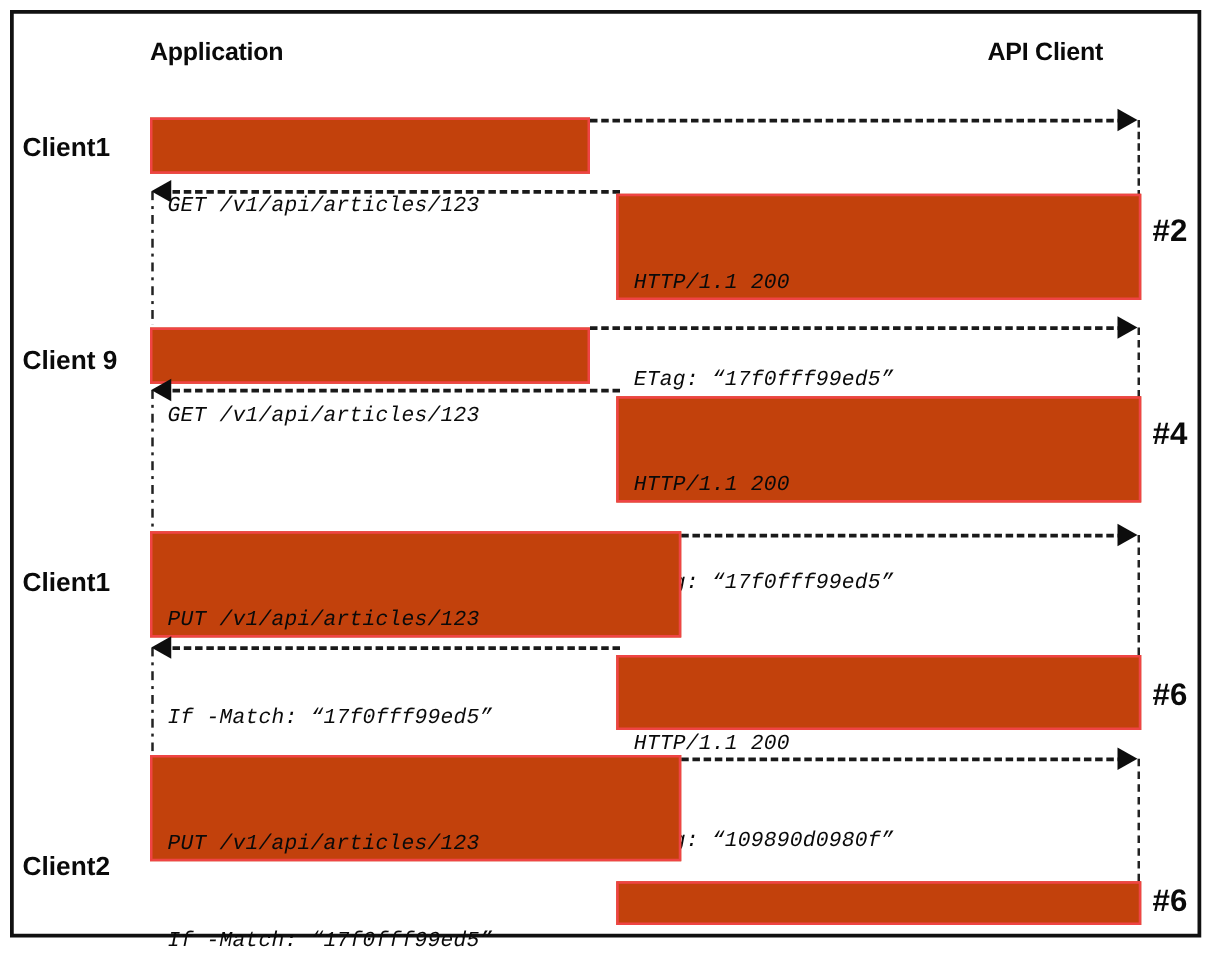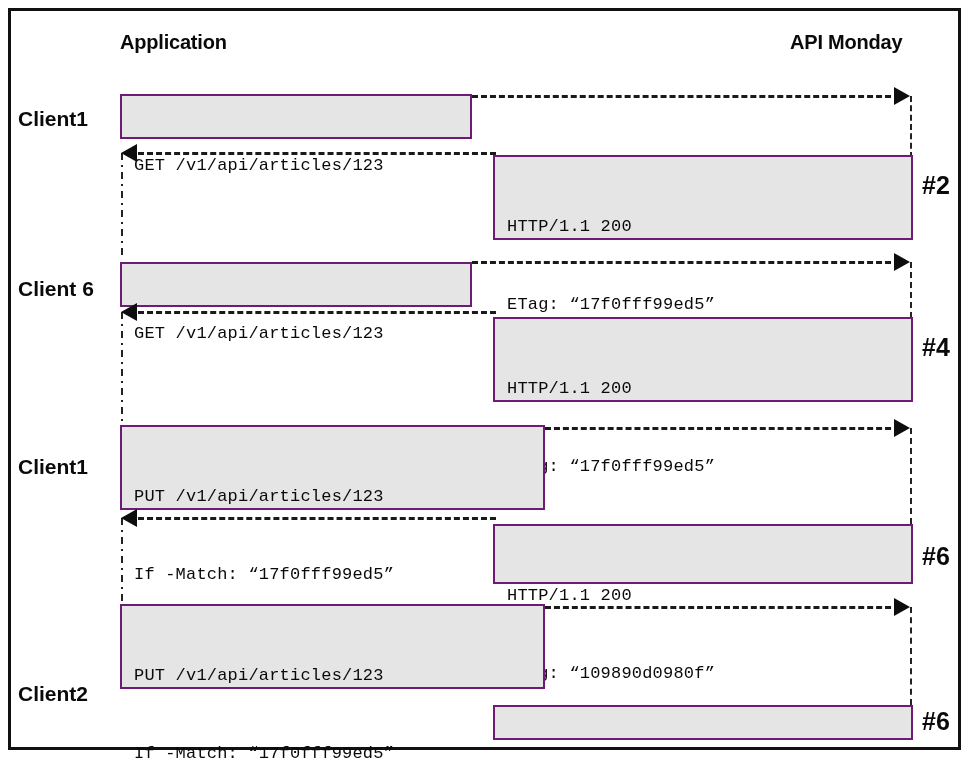--- a/index.html
+++ b/index.html
@@ -94,30 +94,31 @@
   }
   .arrow-head.left {
     border-top: 9px solid transparent;
     border-bottom: 9px solid transparent;
     border-right: 16px solid #0d0d0d;
   }
 
   
   .msg-box {
     position: absolute;
-    background: #e5e5e5;
-    border: 2px solid #701a75;
+    background: #c2410c;
+    border: 2px solid #ef4444;
     box-sizing: border-box;
     font-family: "Liberation Mono", monospace;
     font-size: 17px;
     line-height: 26px;
     color: #0a0a0a;
     padding: 5px 10px 6px 12px;
     white-space: pre;
     letter-spacing: 0.2px;
+    font-style: italic;
   }
   .msg-box .line { display: block; }
 
   
   .step-num {
     position: absolute;
     left: 922px;
     font-family: "Liberation Sans", sans-serif;
     font-weight: bold;
     font-size: 25px;
@@ -126,21 +127,21 @@
   }
 </style>
 </head>
 <body>
 
 <div id="canvas">
 
   <div id="frame"></div>
 
   <div class="col-header" id="hdr-application">Application</div>
-  <div class="col-header" id="hdr-api-service">API Monday</div>
+  <div class="col-header" id="hdr-api-service">API Client</div>
 
   <div class="lifeline-left dashdot" style="top:153px;height:107px;"></div>
   <div class="lifeline-left dashdot" style="top:312px;height:112px;"></div>
   <div class="lifeline-left dashdot" style="top:518px;height:83px;"></div>
 
   <div class="lifeline-right" style="top:96px;height:62px;"></div>
   <div class="lifeline-right" style="top:262px;height:56px;"></div>
   <div class="lifeline-right" style="top:428px;height:96px;"></div>
   <div class="lifeline-right" style="top:607px;height:98px;"></div>
 
@@ -156,21 +157,21 @@
   <div class="arrow-line" style="left:138px;top:152px;width:358px;"></div>
   <div class="arrow-head left" style="left:121px;top:144px;"></div>
 
   <div class="msg-box" style="left:493px;top:155px;width:420px;height:85px;">
     <span class="line">HTTP/1.1 200</span>
     <span class="line">ETag: “17f0fff99ed5”</span>
     <span class="line">{“title”: “Monday Headlines”}</span>
   </div>
   <div class="step-num" style="top:171px;">#2</div>
 
-  <div class="actor-label" style="top:277px;">Client 6</div>
+  <div class="actor-label" style="top:277px;">Client 9</div>
 
   <div class="arrow-line" style="left:472px;top:261px;width:428px;"></div>
   <div class="arrow-head right" style="left:894px;top:253px;"></div>
 
   <div class="msg-box" style="left:120px;top:262px;width:352px;height:45px;">
     <span class="line">GET /v1/api/articles/123</span>
   </div>
 
   <div class="arrow-line" style="left:138px;top:311px;width:358px;"></div>
   <div class="arrow-head left" style="left:121px;top:303px;"></div>

